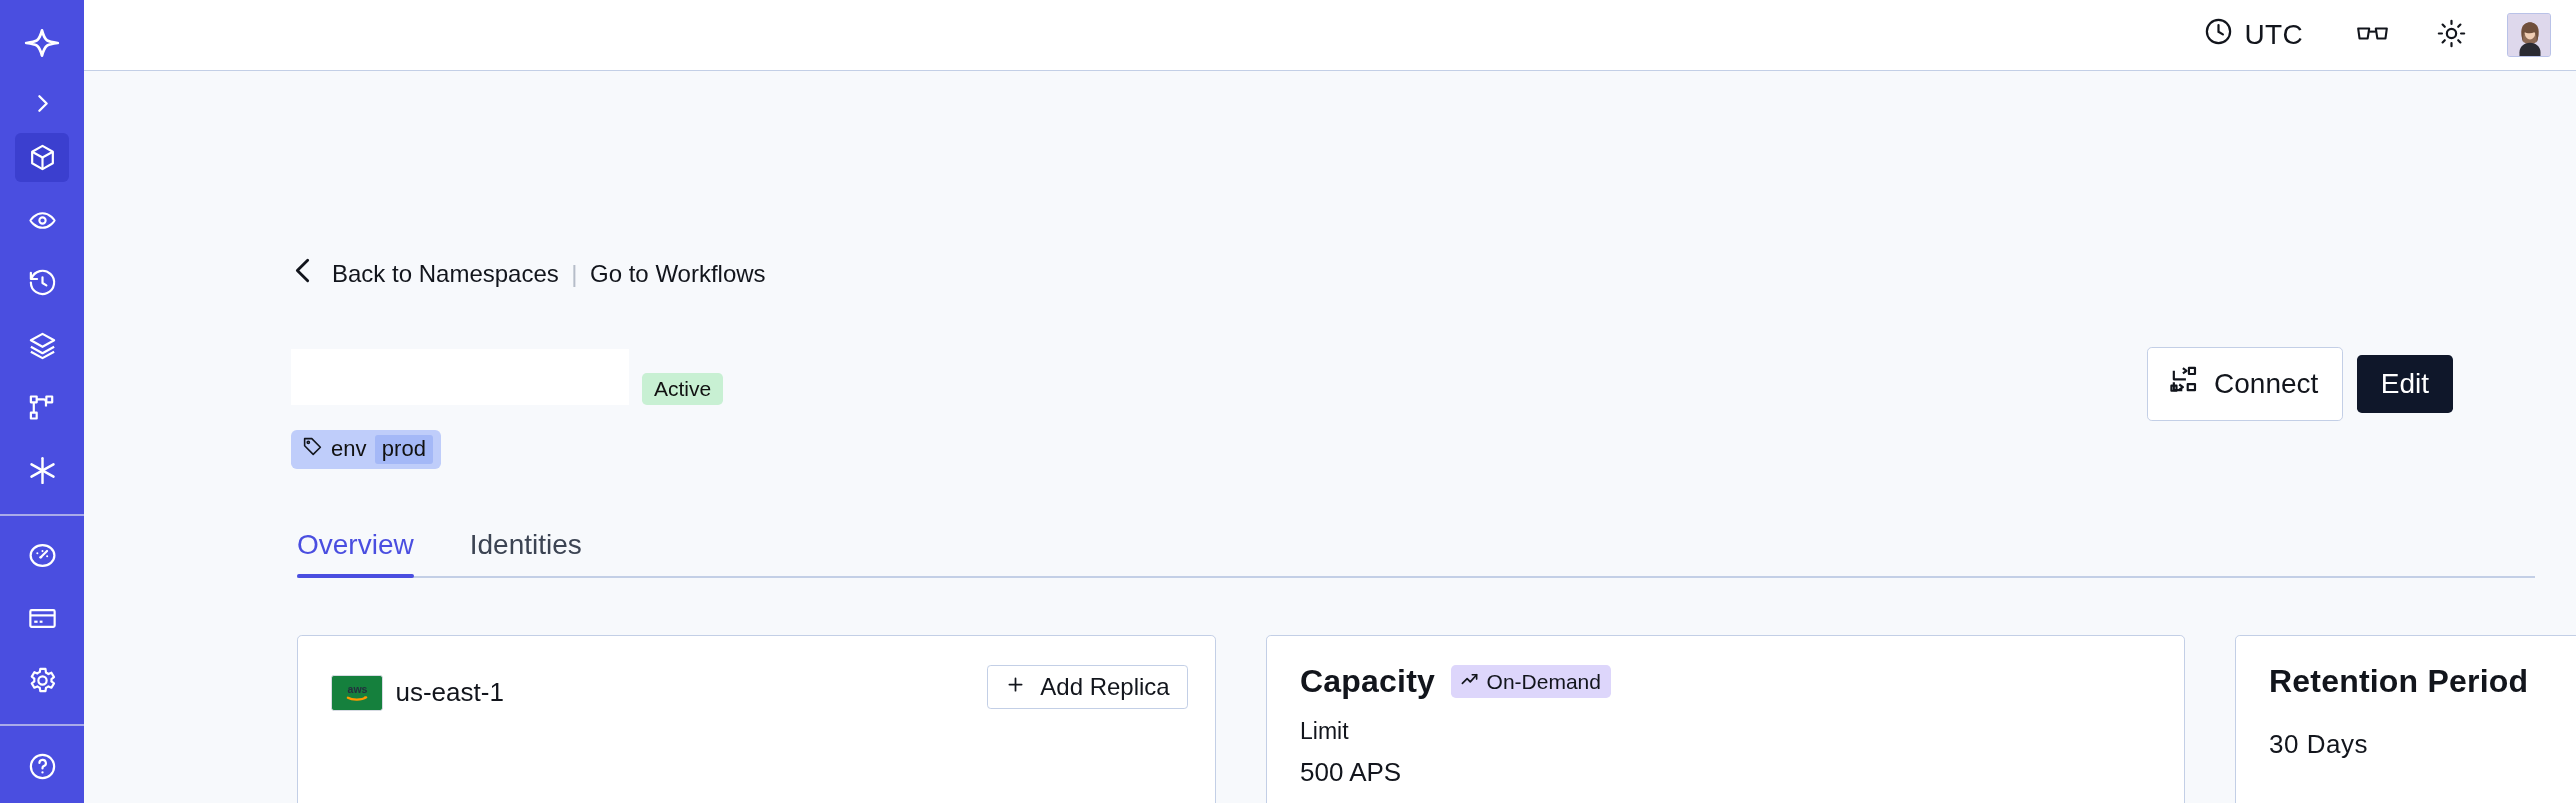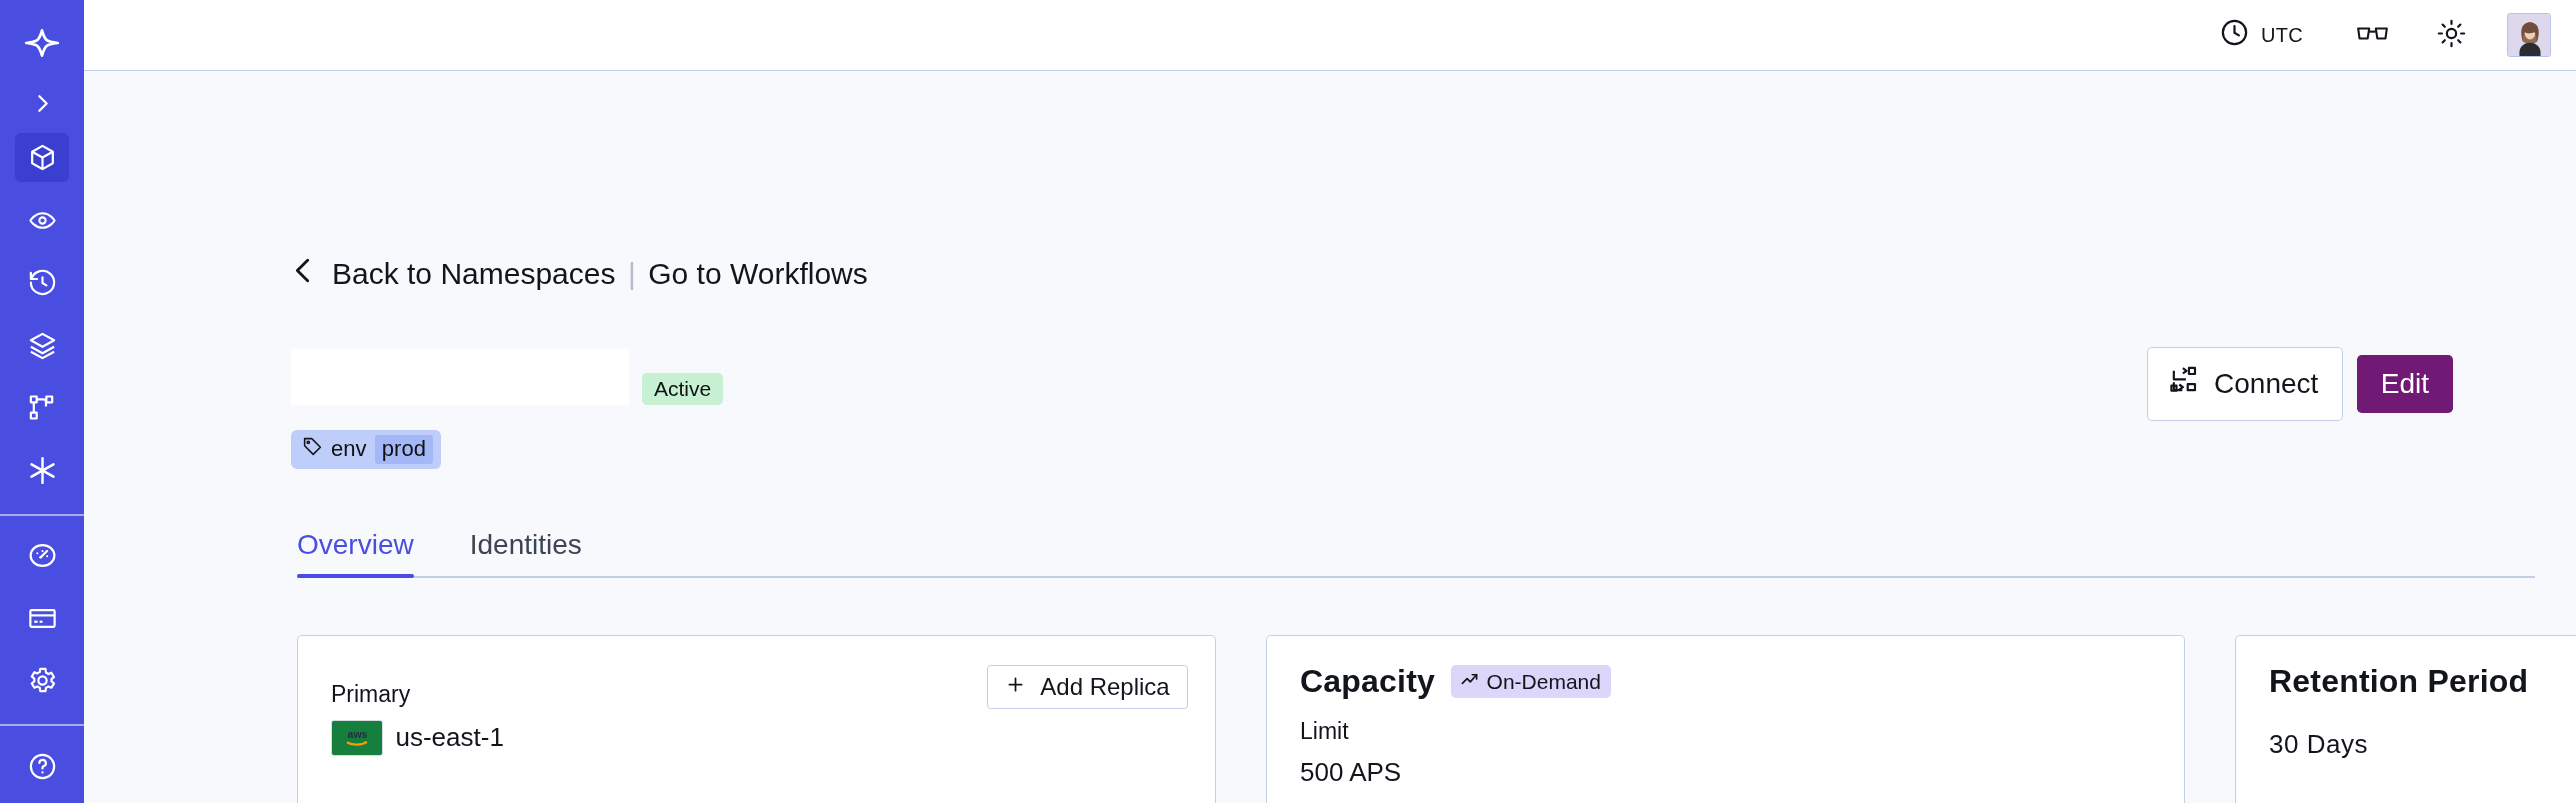--- a/index.html
+++ b/index.html
@@ -37,42 +37,42 @@
 
   
   .topbar {
     height: 71px; background: #ffffff;
     border-bottom: 1.9px solid #c3cfe6;
     display: flex; align-items: center; justify-content: flex-end;
     padding-right: 25px; gap: 0px;
   }
   .tz {
     display: flex; align-items: center; gap: 11px;
-    font-size: 20px; color: #12151c; letter-spacing: 0.3px;
+    font-size: 28px; color: #12151c; letter-spacing: 0.3px;
     margin-right: 42px; cursor: pointer;
   }
   .icon-btn { width: 54px; height: 54px; display:flex; align-items:center; justify-content:center; cursor:pointer; }
   .glasses { margin-right: 25px; }
   .sun { margin-right: 29px; }
   .avatar {
     width: 44px; height: 44px; border: 1.9px solid #b9c2e8; border-radius: 2.9px;
     background: #d9d4ea; overflow: hidden; position: relative; cursor: pointer;
   }
   .avatar svg { position:absolute; inset:0; }
 
   
   .content {
     flex: 1; background: #f7f9fc; position: relative;
     padding: 0 0 0 0; overflow: hidden;
   }
 
   .breadcrumb {
     position: absolute; left: 207px; top: 184px;
     display: flex; align-items: center; gap: 0px;
-    font-size: 30px; color: #12151c;
+    font-size: 24px; color: #12151c;
   }
   .bc-chev { margin-right: 18px; display:flex; align-items:center; cursor:pointer;}
   .bc-link { cursor: pointer; white-space: nowrap; }
   .bc-div { color: #b6bdc9; margin: 0 12.5px; }
 
   .title-row {
     position: absolute; left: 207px; top: 278px; right: 125px;
     display: flex; align-items: flex-end;
   }
   .ns-title {
@@ -93,21 +93,21 @@
   .tag .tag-val { background: #a4b8f7; border-radius: 2.9px; padding: 1px 6.7px 1.9px 6.7px; }
 
   .actions { position: absolute; right: 123px; top: 276px; display: flex; align-items: center; gap: 13.4px; }
   .btn-connect {
     display: inline-flex; align-items: center; gap: 16.3px;
     background: #fff; border: 1.9px solid #c3cfe6; border-radius: 4.8px;
     height: 74px; padding: 0 24px 0 21px; font-size: 28px; color: #12151c;
     cursor: pointer;
   }
   .btn-edit {
-    background: #701a75; color: #fff; border: none; border-radius: 4.8px;
+    background: #0f172a; color: #fff; border: none; border-radius: 4.8px;
     height: 58px; padding: 0 24px; font-size: 28px; cursor: pointer;
     font-family: "Liberation Sans", sans-serif;
   }
 
   .tabs { position: absolute; left: 213px; top: 458px; right: 125px; }
   .tabs-strip { display: flex; gap: 0; align-items: flex-end; }
   .tab {
     font-size: 28px; color: #3c4453; padding: 0 21px 17.3px 21px;
     cursor: pointer; position: relative;
   }
@@ -397,21 +397,20 @@
           <div class="card-action">
             <div class="btn-outline">
               <span>
                 <svg width="21" height="21" viewBox="0 0 24 24" fill="none" stroke="#12151c" stroke-width="2" stroke-linecap="round">
                     <path d="M12 5v14M5 12h14"></path>
                   </svg>
               </span>
               <span>Add Replica</span>
             </div>
           </div>
-          <div class="card-sub">Primary</div>
           <div class="card-val">
             <span class="aws-logo">
               <svg width="29" height="25" viewBox="0 0 30 26" style="font-size:27px">
                 <text x="15" y="13" font-family="'Liberation Sans',sans-serif" font-size="11" font-weight="700" fill="#232f3e" text-anchor="middle">aws</text>
                 <path d="M5 18.5c4.6 2.6 14.4 2.6 19-.4" stroke="#ff9900" stroke-width="2.4" fill="none" stroke-linecap="round"></path>
                 <path d="M22.2 16.6l2.6 1.3-2.4 1.6z" fill="#ff9900"></path>
               </svg>
             </span>
             <span>us-east-1</span>
           </div>

